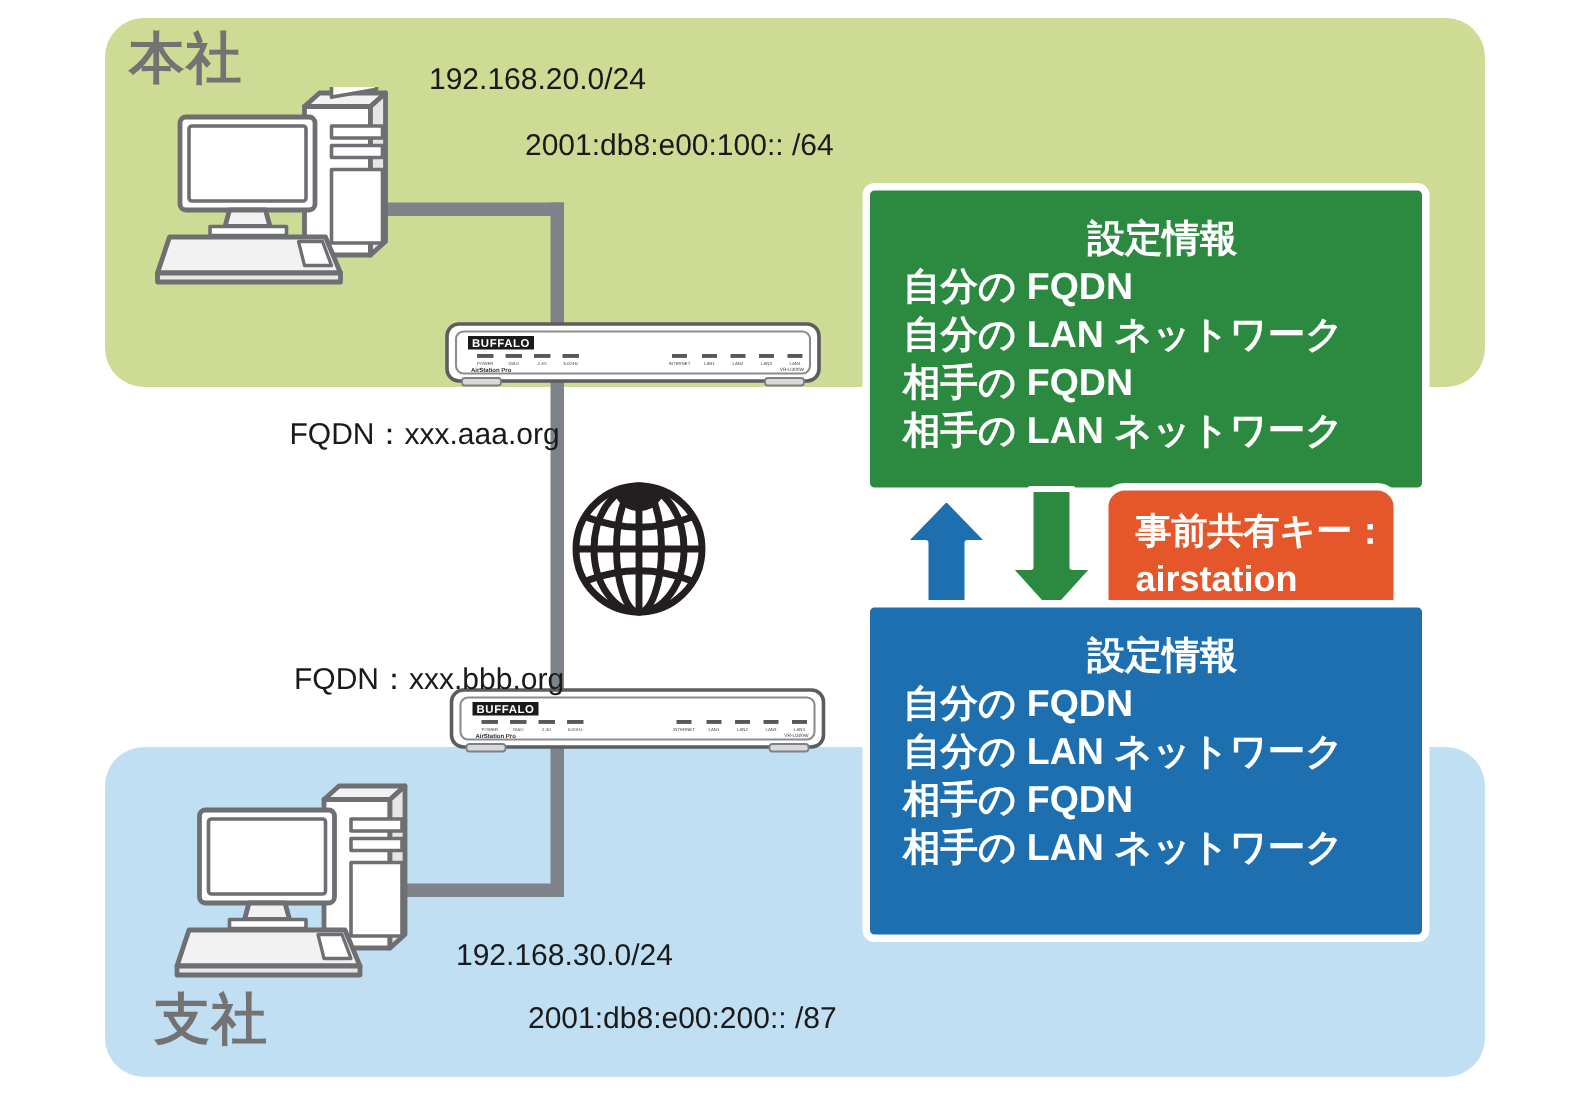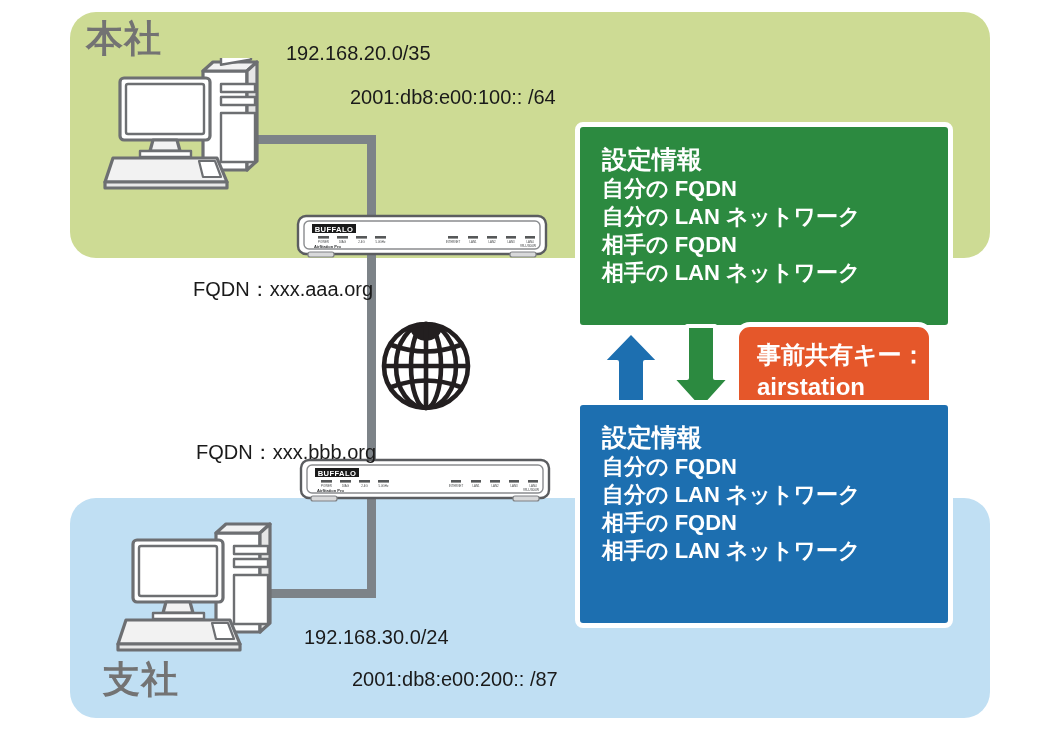--- a/index.html
+++ b/index.html
@@ -104,23 +104,24 @@
     left: 575px; top: 400px;
     width: 378px; height: 228px;
     background: #1d6fb0;
   }
   .info-title {
     font-size: 25px;
     font-weight: bold;
     color: #ffffff;
     line-height: 1.28;
     white-space: nowrap;
+    text-align: center;
   }
   .info-line {
-    font-size: 22px;
+    font-size: 25px;
     font-weight: bold;
     color: #ffffff;
     line-height: 1.28;
     white-space: nowrap;
   }
 
   
   #arrow-up {
     position: absolute;
     left: 598px; top: 330px;
@@ -286,21 +287,21 @@
         <text x="234" y="30.4">LAN4</text>
       </g>
       <text x="18" y="34.8" font-family="Liberation Sans, sans-serif" font-size="4" font-weight="bold" fill="#2f3133">AirStation Pro</text>
       <text x="240" y="34.2" font-family="Liberation Sans, sans-serif" font-size="3.2" fill="#3d3f41" text-anchor="end">VR-U300W</text>
     </svg>
   </div>
 
   <div class="region-label" id="label-hq">本社</div>
   <div class="region-label" id="label-branch">支社</div>
 
-  <div class="net-label" id="hq-ipv4">192.168.20.0/35</div>
+  <div class="net-label" id="hq-ipv4">192.168.20.0/24</div>
   <div class="net-label" id="hq-ipv6">2001:db8:e00:100:: /64</div>
   <div class="net-label" id="fqdn-br">FQDN：xxx.bbb.org</div>
 
   <div class="net-label" id="fqdn-hq">FQDN：xxx.aaa.org</div>
   <div class="net-label" id="br-ipv4">192.168.30.0/24</div>
   <div class="net-label" id="br-ipv6">2001:db8:e00:200:: /87</div>
 
   <div class="info-panel" id="panel-hq">
     <div class="info-title">設定情報</div>
     <div class="info-line">自分の FQDN</div>

